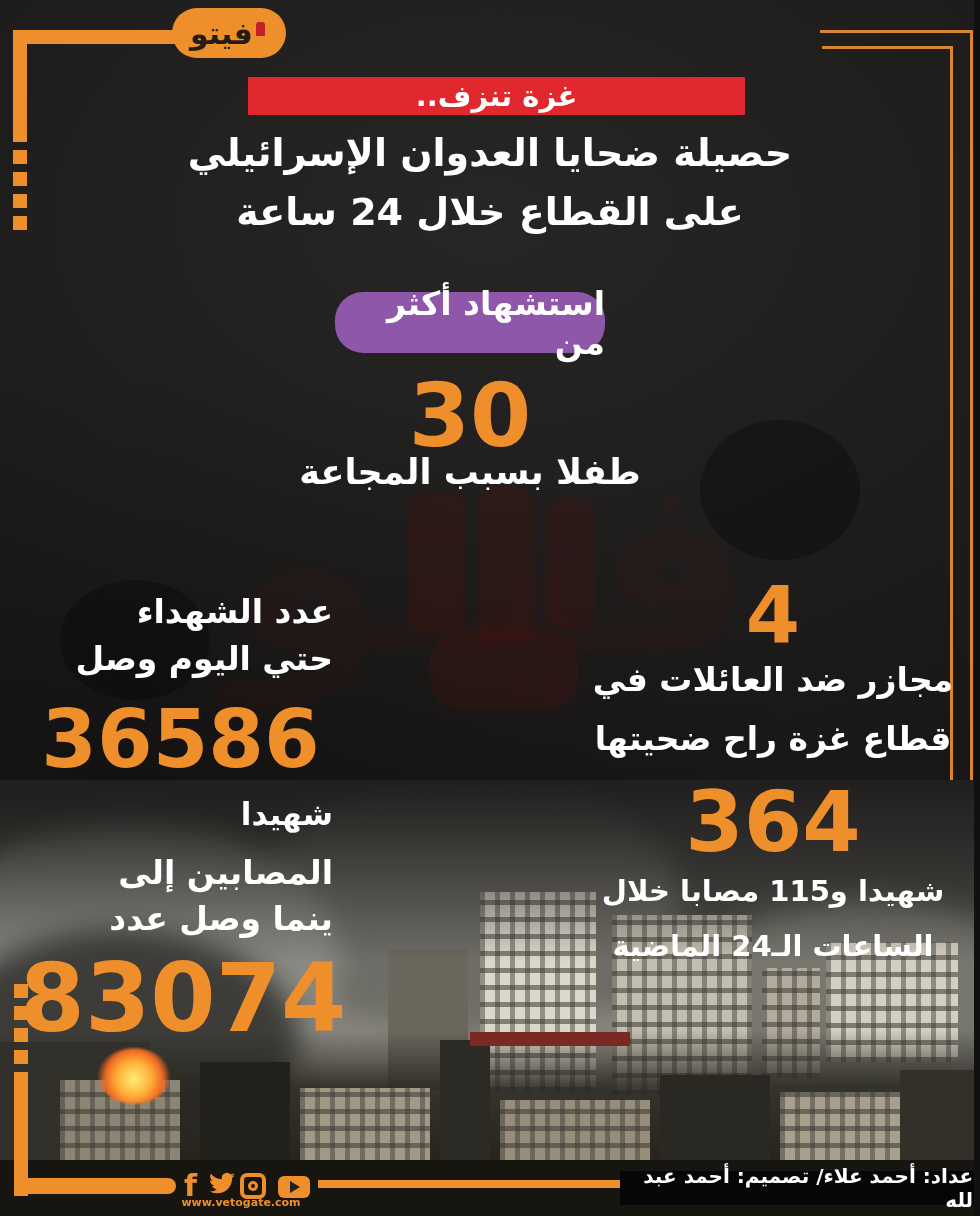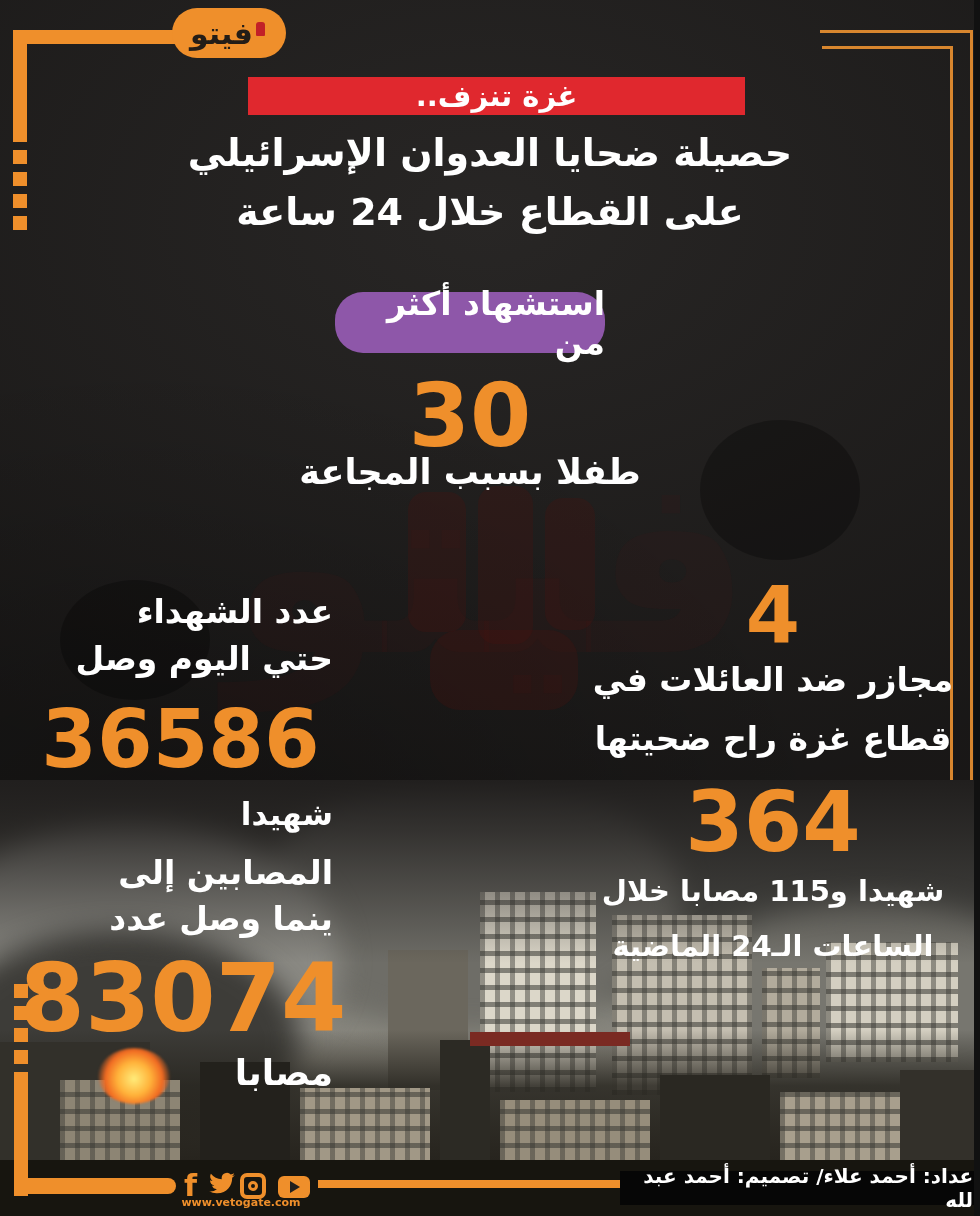--- a/index.html
+++ b/index.html
@@ -183,21 +183,20 @@
     <div>عدد الشهداء</div>
     <div>حتي اليوم وصل</div>
   </div>
   <div class="abs num n36586">36586</div>
   <div class="abs lcol l-unit1" dir="rtl">شهيدا</div>
   <div class="abs lcol l-while" dir="rtl">
     <div>المصابين إلى</div>
     <div>ينما وصل عدد</div>
   </div>
   <div class="abs num n83074">83074</div>
-  <div class="abs lcol l-unit2" dir="rtl">مصابا</div>
 
   <div class="abs num n4">4</div>
   <div class="abs rcol r-massacre" dir="rtl">
     <div>مجازر ضد العائلات في</div>
     <div>قطاع غزة راح ضحيتها</div>
   </div>
   <div class="abs num n364">364</div>
   <div class="abs rcol r-last24" dir="rtl">
     <div>شهيدا و115 مصابا خلال</div>
     <div>الساعات الـ24 الماضية</div>

